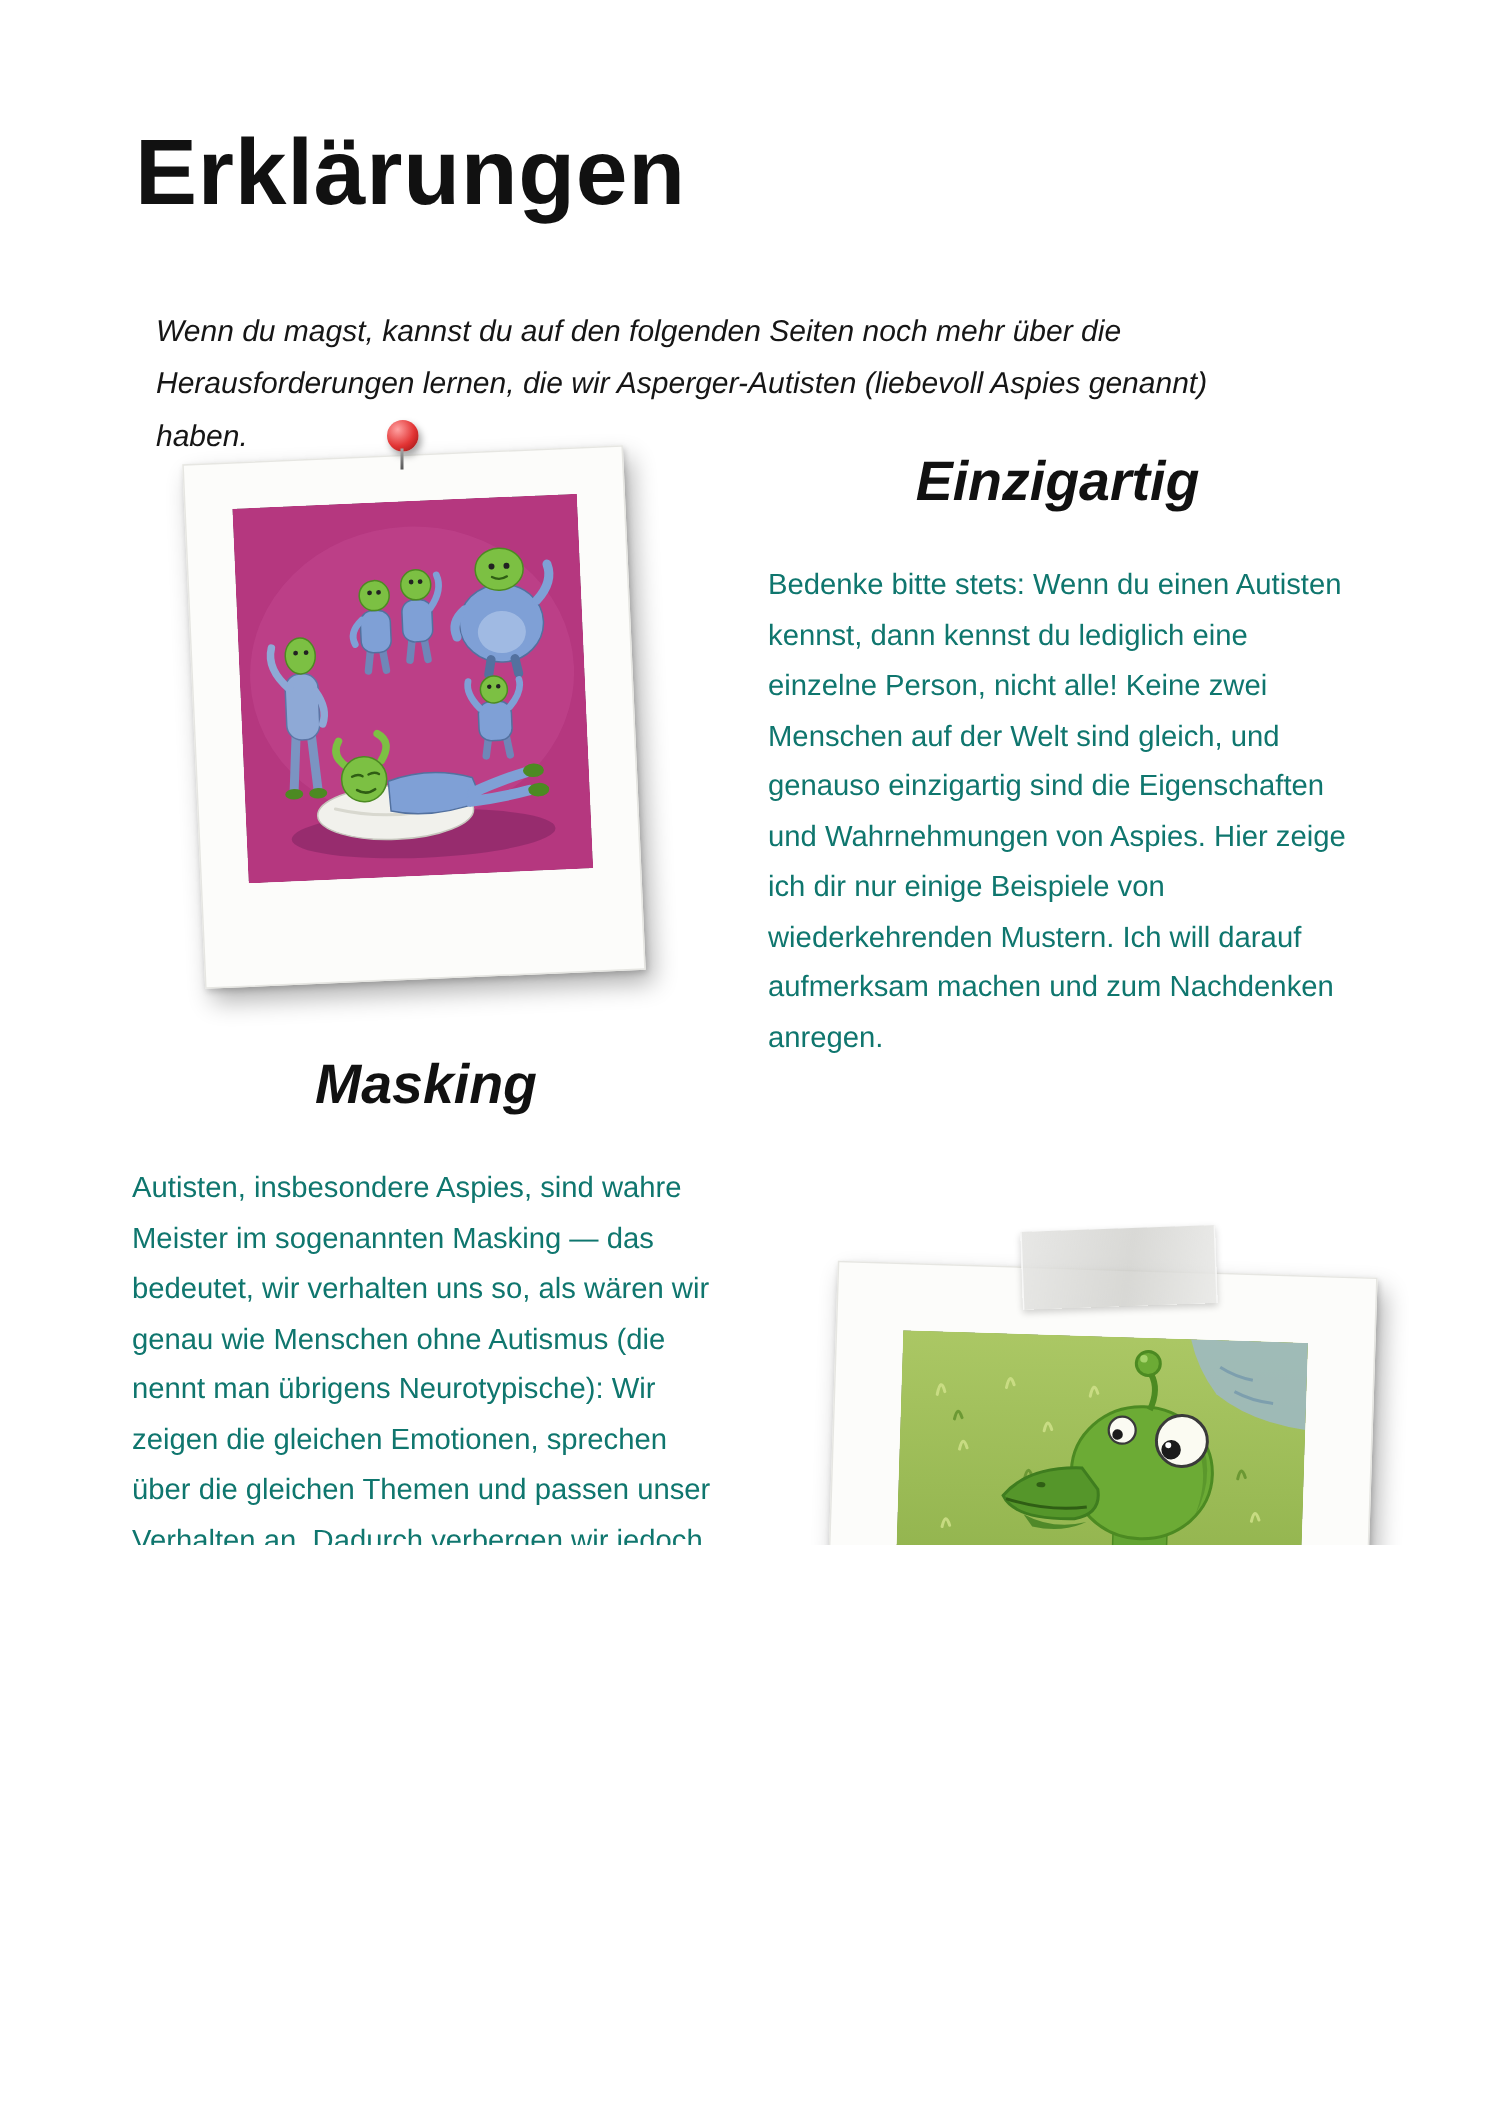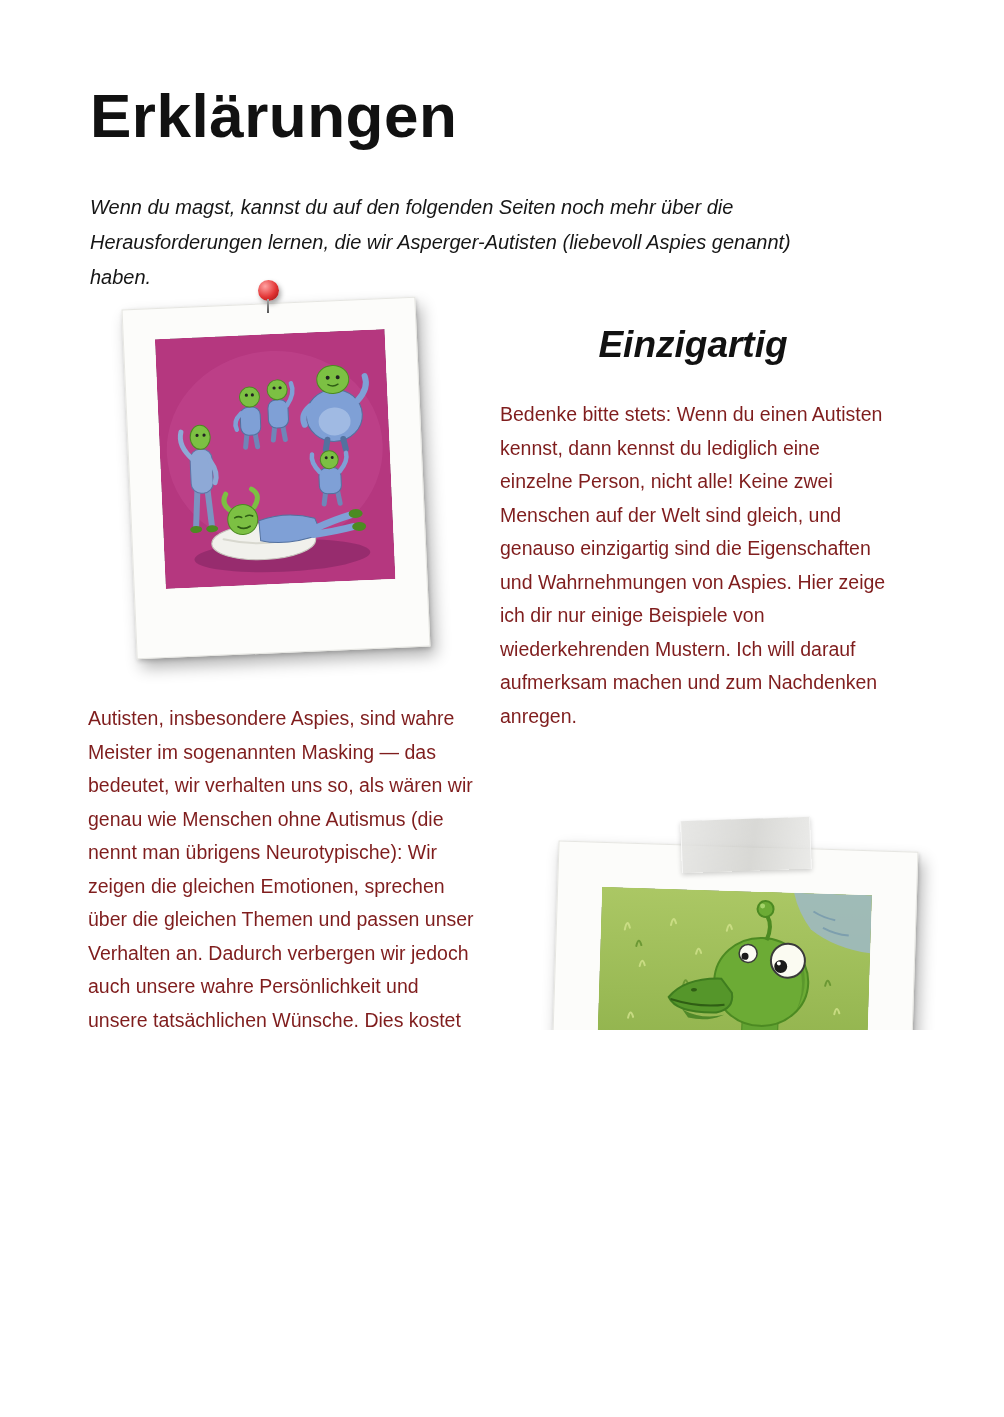--- a/index.html
+++ b/index.html
@@ -5,29 +5,29 @@
   html, body { margin:0; padding:0; background:#ffffff; }
   .page {
     position:relative; width:1004px; height:1030px; background:#ffffff;
     font-family:"Liberation Sans", sans-serif; color:#1b1b1b; overflow:hidden;
   }
   .title {
     position:absolute; left:90px; top:80px; margin:0;
     font-size:62px; font-weight:700; letter-spacing:0.5px; color:#111;
   }
   .intro {
-    position:absolute; left:90px; top:190px; width:742px; margin:0;
+    position:absolute; left:90px; top:190px; width:742px; margin:14px;
     font-size:20px; font-style:italic; line-height:35px; color:#161616;
   }
   .col h2 {
     margin:0 0 32px 0; text-align:center;
     font-size:37px; font-style:italic; font-weight:700; color:#111;
   }
-  .col p { margin:0; font-size:19.5px; line-height:33.5px; color:#7f1d1d; }
-  .col-right { position:absolute; left:500px; top:300px; width:386px;margin-top:24px; }
+  .col p { margin:0; font-size:19.5px; line-height:33.5px; color:#0f766e; }
+  .col-right { position:absolute; left:512px; top:300px; width:386px; }
   .col-left  { position:absolute; left:88px;  top:702px; width:392px; }
 
   .polaroid {
     position:absolute; background:#fcfcfa; border:1px solid #e6e6e2;
     box-shadow:5px 9px 16px rgba(0,0,0,0.30), 1px 2px 4px rgba(0,0,0,0.18);
   }
   .polaroid .photo {
     position:relative; margin:0 auto; overflow:hidden;
     box-shadow:inset 0 0 0 1px rgba(0,0,0,0.15), inset 0 2px 6px rgba(0,0,0,0.12);
   }
@@ -137,20 +137,21 @@
     </div>
   </div>
   <div class="pin"></div>
 
   <section class="col col-right">
     <h2>Einzigartig</h2>
     <p>Bedenke bitte stets: Wenn du einen Autisten kennst, dann kennst du lediglich eine einzelne Person, nicht alle! Keine zwei Menschen auf der Welt sind gleich, und genauso einzigartig sind die Eigenschaften und Wahrnehmungen von Aspies. Hier zeige ich dir nur einige Beispiele von wiederkehrenden Mustern. Ich will darauf aufmerksam machen und zum Nachdenken anregen.</p>
   </section>
 
   <section class="col col-left">
+    <h2>Masking</h2>
     <p>Autisten, insbesondere Aspies, sind wahre Meister im sogenannten Masking — das bedeutet, wir verhalten uns so, als wären wir genau wie Menschen ohne Autismus (die nennt man übrigens Neurotypische): Wir zeigen die gleichen Emotionen, sprechen über die gleichen Themen und passen unser Verhalten an. Dadurch verbergen wir jedoch auch unsere wahre Persönlichkeit und unsere tatsächlichen Wünsche. Dies kostet Autisten sehr viel Kraft und Energie. Und selbst wenn wir Meister in der Anpassung sind, gelingt es uns meist nicht, uns vollständig einzufügen. Irgendwie bleiben wir anders, quasi ein „komisch Ding“. Und das meine ich ganz liebevoll!</p>
   </section>
 
   <div class="polaroid polaroid-duck">
     <div class="photo">
       <svg viewBox="0 0 270 300" width="270" height="300">
         <rect width="270" height="300" fill="#8fb743"></rect>
         <defs>
           <linearGradient id="grassGrad" x1="0" y1="0" x2="0" y2="1">
             <stop offset="0" stop-color="#aec968" stop-opacity="0.9"></stop>

